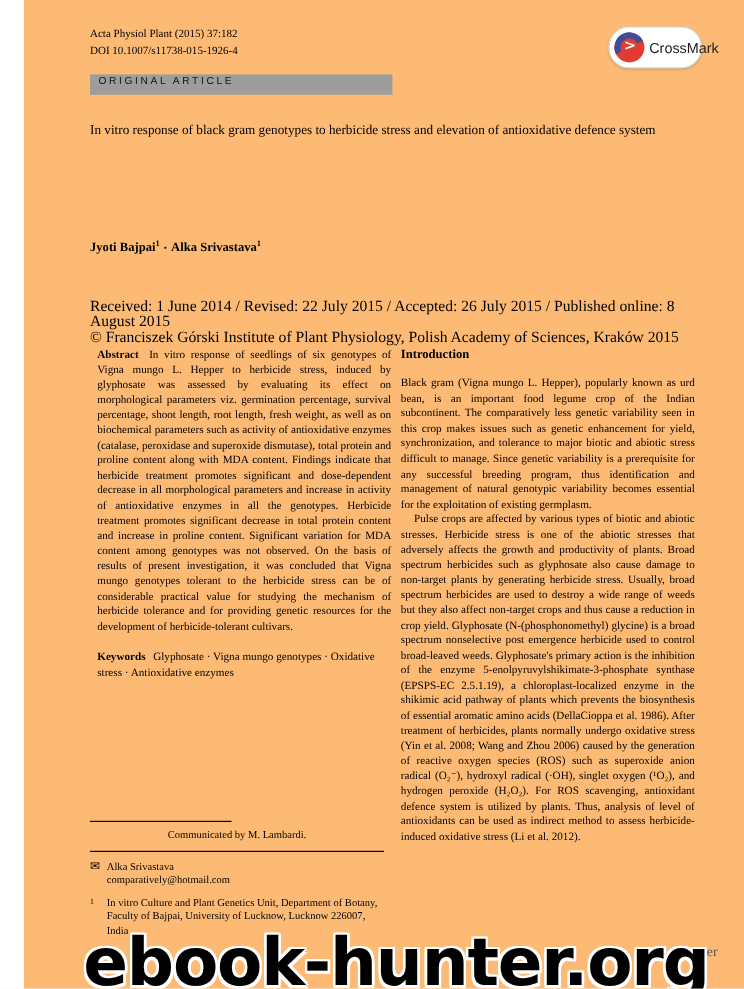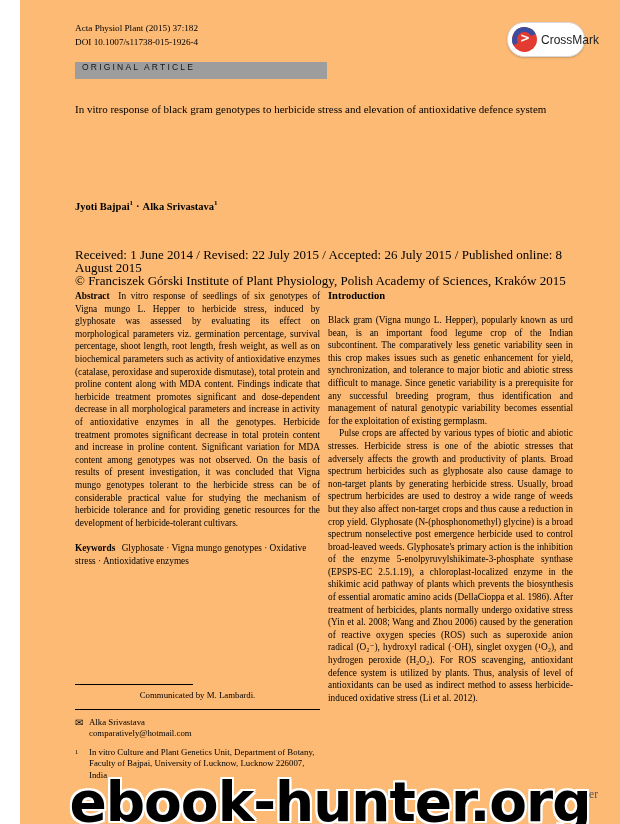--- a/index.html
+++ b/index.html
@@ -32,21 +32,21 @@
   .article-type-bar span {
     font-family:"Liberation Sans",sans-serif; font-size:8.5px; letter-spacing:2.2px; color:#151515;
   }
   .title { position:absolute; top:102px; left:55px; width:505px; margin:0;
     font-size:11px; font-weight:normal; line-height:1.35; }
   .authors { position:absolute; top:199px; left:55px; font-size:10.5px; font-weight:bold; }
   .authors sup { font-size:7px; }
   .authors .sep { margin:0 3px; }
   .meta { position:absolute; top:248px; left:55px; width:510px; font-size:13px; line-height:13px; }
   
-  .columns { position:absolute; top:290px; left:55px; width:510px; display:flex; gap:8px; }
+  .columns { position:absolute; top:290px; left:55px; width:510px; display:flex; gap:8px;justify-content:center; }
   .col { width:245px; }
   .para { margin:0; font-size:9.3px; line-height:12.6px; }
   .justify { text-align:justify; }
   .indent { text-indent:11px; }
   .run-head { margin-right:4px; }
   .keywords { margin-top:13px; }
   .section-heading { margin:0 0 13px 0; font-size:10.5px; font-weight:bold; }
   
   .footnotes { position:absolute; top:684px; left:55px; width:245px; font-size:8.8px; line-height:11.5px; }
   .rule-short { width:118px; height:1px; background:#000; margin-bottom:5px; }

